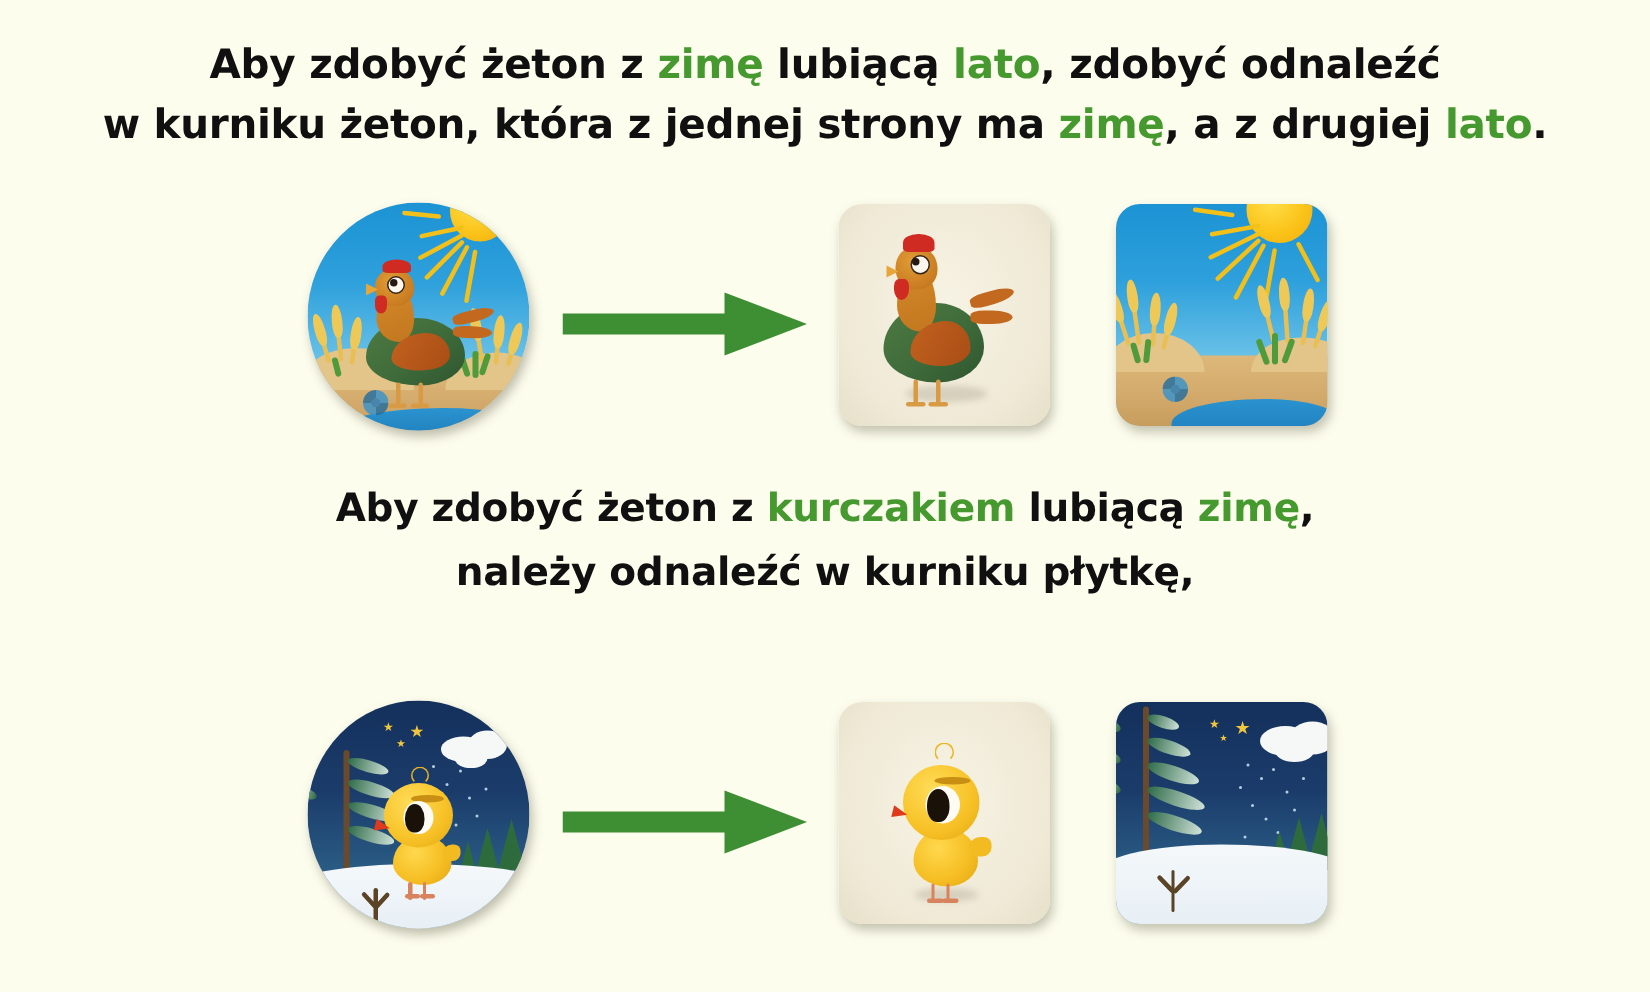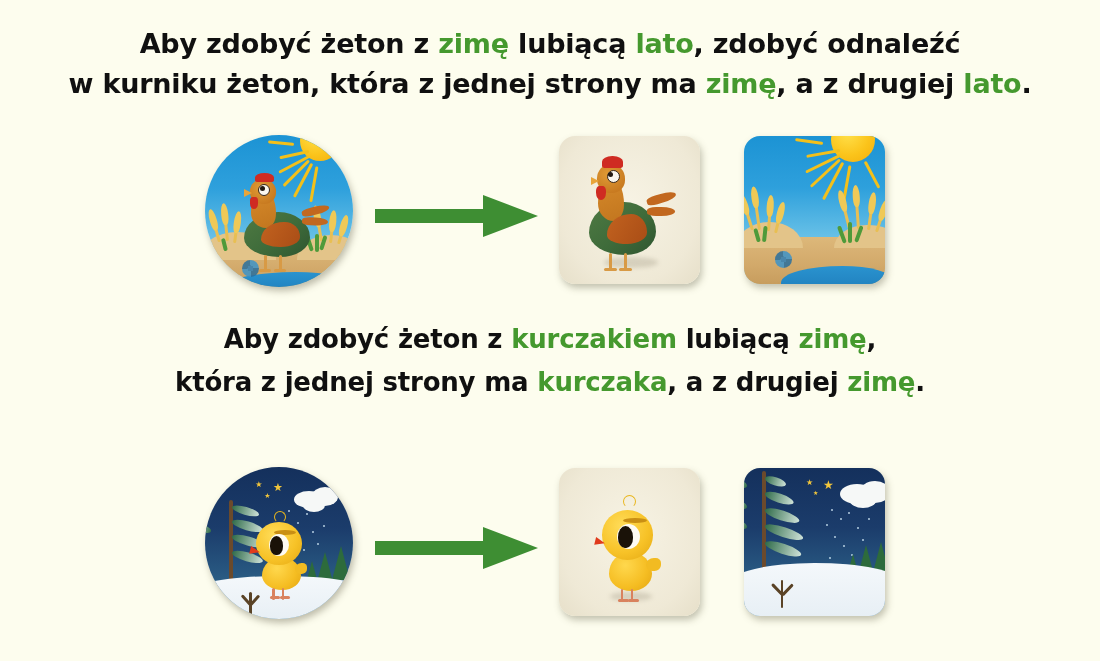--- a/index.html
+++ b/index.html
@@ -481,21 +481,21 @@
         <div class="grass-tuft" style="left:9%;top:62%;height:14px;transform:rotate(-16deg);"></div>
         <div class="grass-tuft" style="left:13%;top:61%;height:16px;transform:rotate(6deg);"></div>
 
         <div class="flower-mark" style="left:22%;top:78%;"></div>
       </div>
     </div>
   </div>
 
   <div class="instruction" id="instruction-2">
     <span class="line"><span>Aby zdobyć żeton z </span><span class="hl">kurczakiem</span><span> lubiącą </span><span class="hl">zimę</span><span>,</span></span>
-    <span class="line"><span>która z jednej strony ma </span><span class="hl">kurczaka</span><span>, a z drugiej </span><span class="hl">zimę</span><span>.</span></span>
+    <span class="line">należy odnaleźć w kurniku płytkę,</span>
   </div>
 
   <div class="row" id="row-winter">
 
     <div class="token-round">
       <div class="scene">
         <div class="sky-winter"></div>
         <div class="star-gold" style="left:46%;top:10%;">★</div>
         <div class="star-gold" style="left:34%;top:8%;font-size:8px;">★</div>
         <div class="star-gold" style="left:40%;top:16%;font-size:7px;">★</div>

